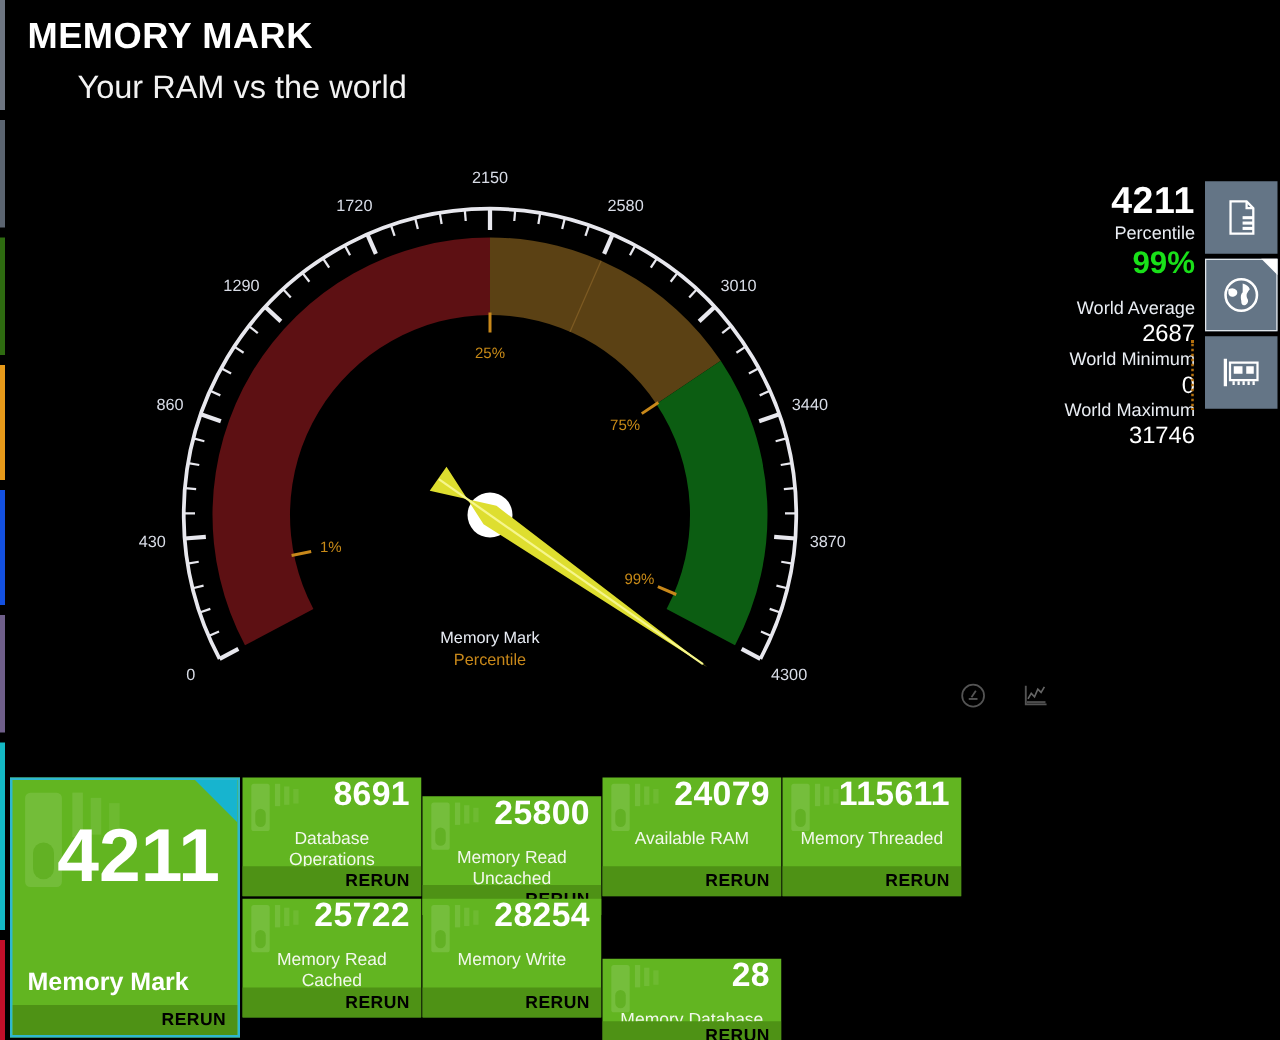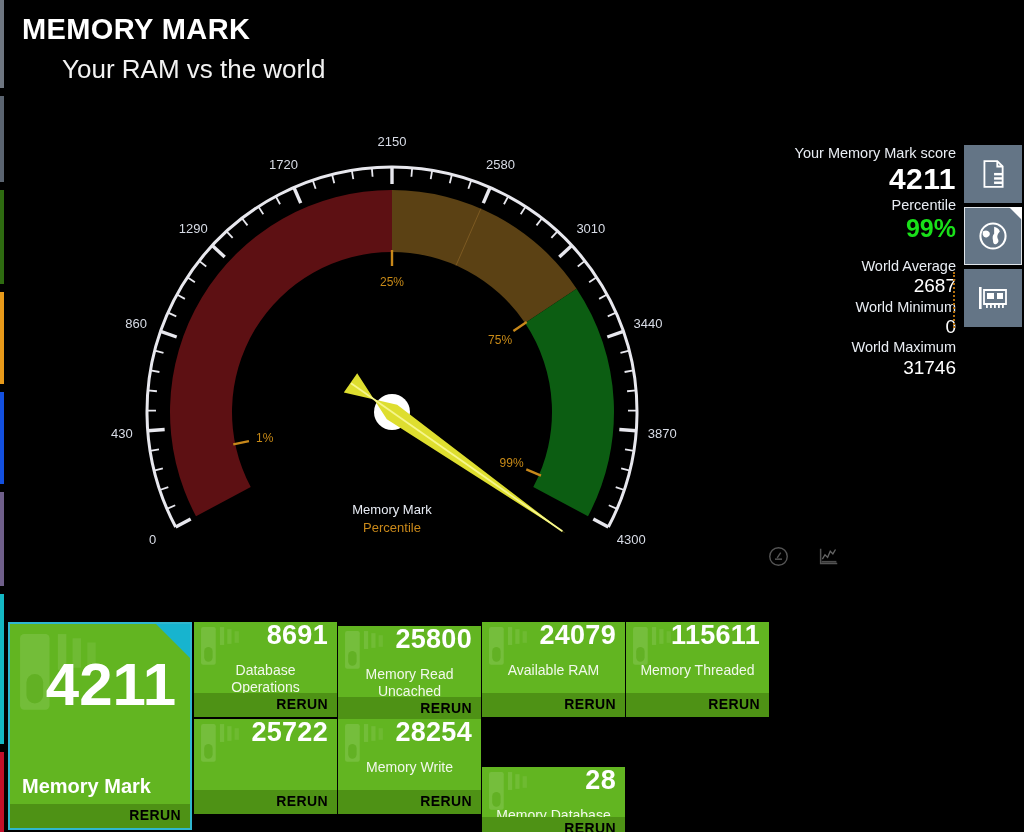--- a/index.html
+++ b/index.html
@@ -228,21 +228,20 @@
   <span class="mini-icon">
     <svg width="21" height="21" viewBox="0 0 24 24">
       <path d="M3 3 V20 H22" stroke="#9a9a9a" stroke-width="1.7" fill="none"></path>
       <polyline points="5,15 8,10 11,13 14,6 17,9 20,4" stroke="#b9b9b9" stroke-width="1.5" fill="none"></polyline>
       <rect x="4" y="17" width="17" height="2" fill="#8c8c8c"></rect>
     </svg>
   </span>
 </div>
 
 <div id="info-panel">
-  <div class="info-label">Your Memory Mark score</div>
   <div class="info-big">4211</div>
   <div class="info-label">Percentile</div>
   <div class="info-pct">99%</div>
   <div class="gap-b"></div>
   <div class="info-label">World Average</div>
   <div class="info-val">2687</div>
   <div class="info-label">World Minimum</div>
   <div class="info-val">0</div>
   <div class="info-label">World Maximum</div>
   <div class="info-val">31746</div>
@@ -305,21 +304,21 @@
     <rect x="19" y="1" width="4" height="17" fill="#ffffff" opacity=".5"></rect>
     <rect x="26" y="3" width="4" height="14" fill="#ffffff" opacity=".42"></rect>
     <rect x="33" y="5" width="4" height="11" fill="#ffffff" opacity=".34"></rect>
   </svg></span>
        <span class="score">8691</span>
        <span class="name">Database Operations</span>
        <span class="rerun-bar">
         <span>RERUN</span>
       </span>
     </div>
-    <div class="tile" style="left: 330px; top: 4px; width: 143px; height: 95px;">
+    <div class="tile" style="left: 330px; top: 15px; width: 143px; height: 95px;">
       <span class="chip"><svg width="46.2" height="42" viewBox="0 0 44 40">
     <rect x="1" y="1" width="14" height="36" rx="2" fill="#ffffff" opacity=".55"></rect>
     <rect x="4" y="20" width="8" height="14" rx="4" fill="#4e9215" opacity=".8"></rect>
     <rect x="19" y="1" width="4" height="17" fill="#ffffff" opacity=".5"></rect>
     <rect x="26" y="3" width="4" height="14" fill="#ffffff" opacity=".42"></rect>
     <rect x="33" y="5" width="4" height="11" fill="#ffffff" opacity=".34"></rect>
   </svg></span>
        <span class="score">25800</span>
        <span class="name">Memory Read Uncached</span>
        <span class="rerun-bar">
@@ -356,20 +355,21 @@
     </div>
     <div class="tile" style="left: 186px; top: 97px; width: 143px; height: 95px;">
       <span class="chip"><svg width="46.2" height="42" viewBox="0 0 44 40">
     <rect x="1" y="1" width="14" height="36" rx="2" fill="#ffffff" opacity=".55"></rect>
     <rect x="4" y="20" width="8" height="14" rx="4" fill="#4e9215" opacity=".8"></rect>
     <rect x="19" y="1" width="4" height="17" fill="#ffffff" opacity=".5"></rect>
     <rect x="26" y="3" width="4" height="14" fill="#ffffff" opacity=".42"></rect>
     <rect x="33" y="5" width="4" height="11" fill="#ffffff" opacity=".34"></rect>
   </svg></span>
        <span class="score">25722</span>
+       <span class="name">Memory Read Cached</span>
        <span class="rerun-bar">
         <span>RERUN</span>
       </span>
     </div>
     <div class="tile" style="left: 330px; top: 97px; width: 143px; height: 95px;">
       <span class="chip"><svg width="46.2" height="42" viewBox="0 0 44 40">
     <rect x="1" y="1" width="14" height="36" rx="2" fill="#ffffff" opacity=".55"></rect>
     <rect x="4" y="20" width="8" height="14" rx="4" fill="#4e9215" opacity=".8"></rect>
     <rect x="19" y="1" width="4" height="17" fill="#ffffff" opacity=".5"></rect>
     <rect x="26" y="3" width="4" height="14" fill="#ffffff" opacity=".42"></rect>

